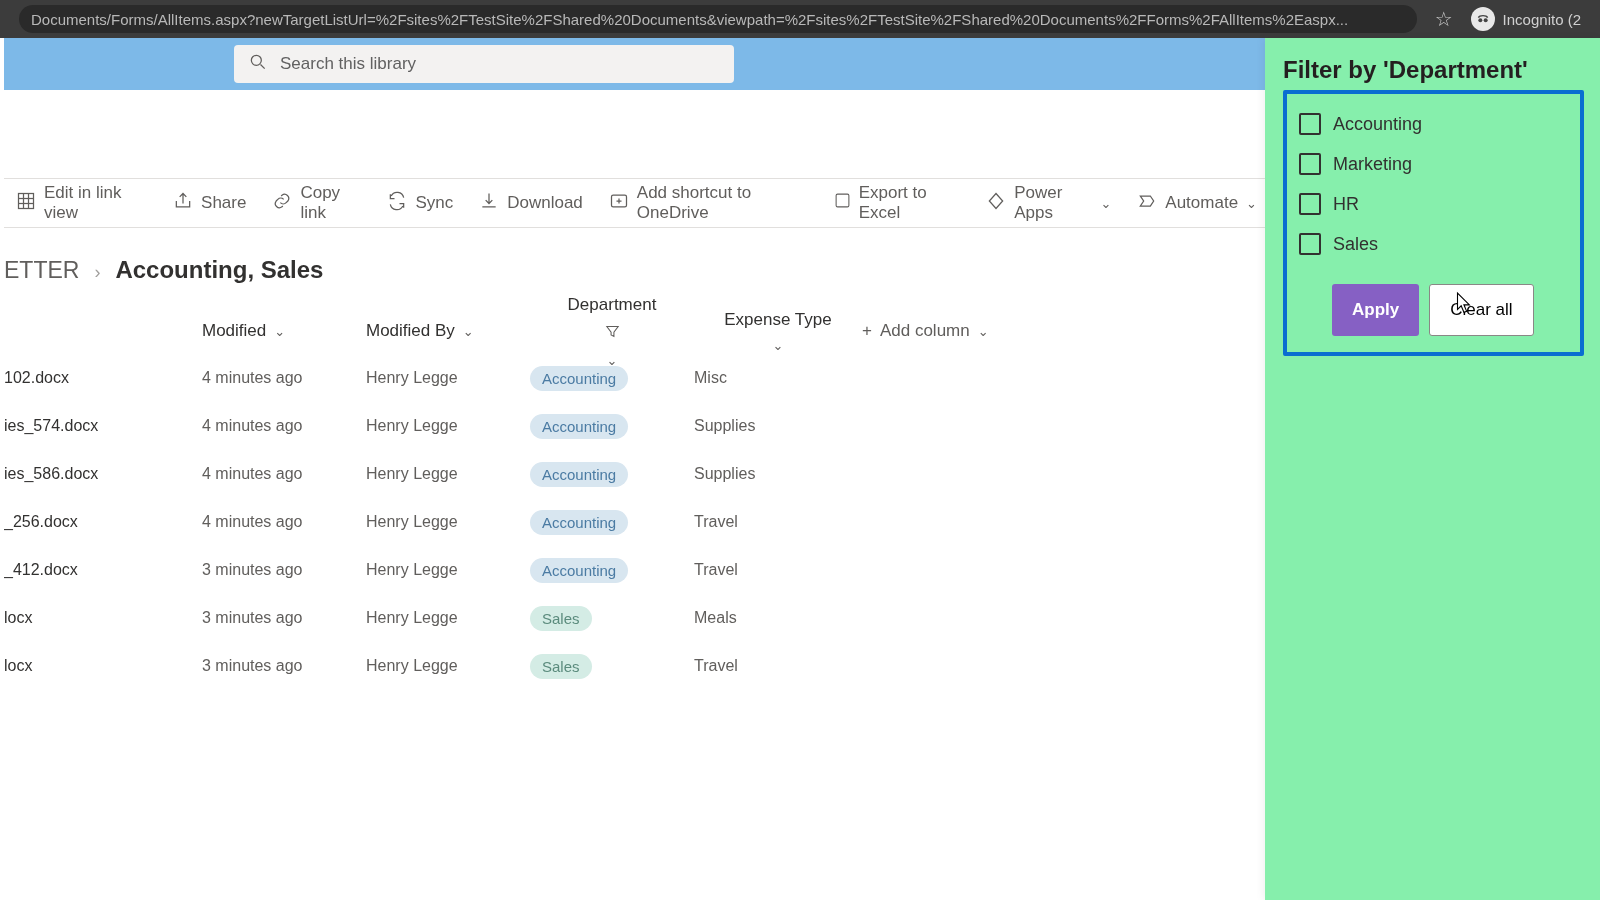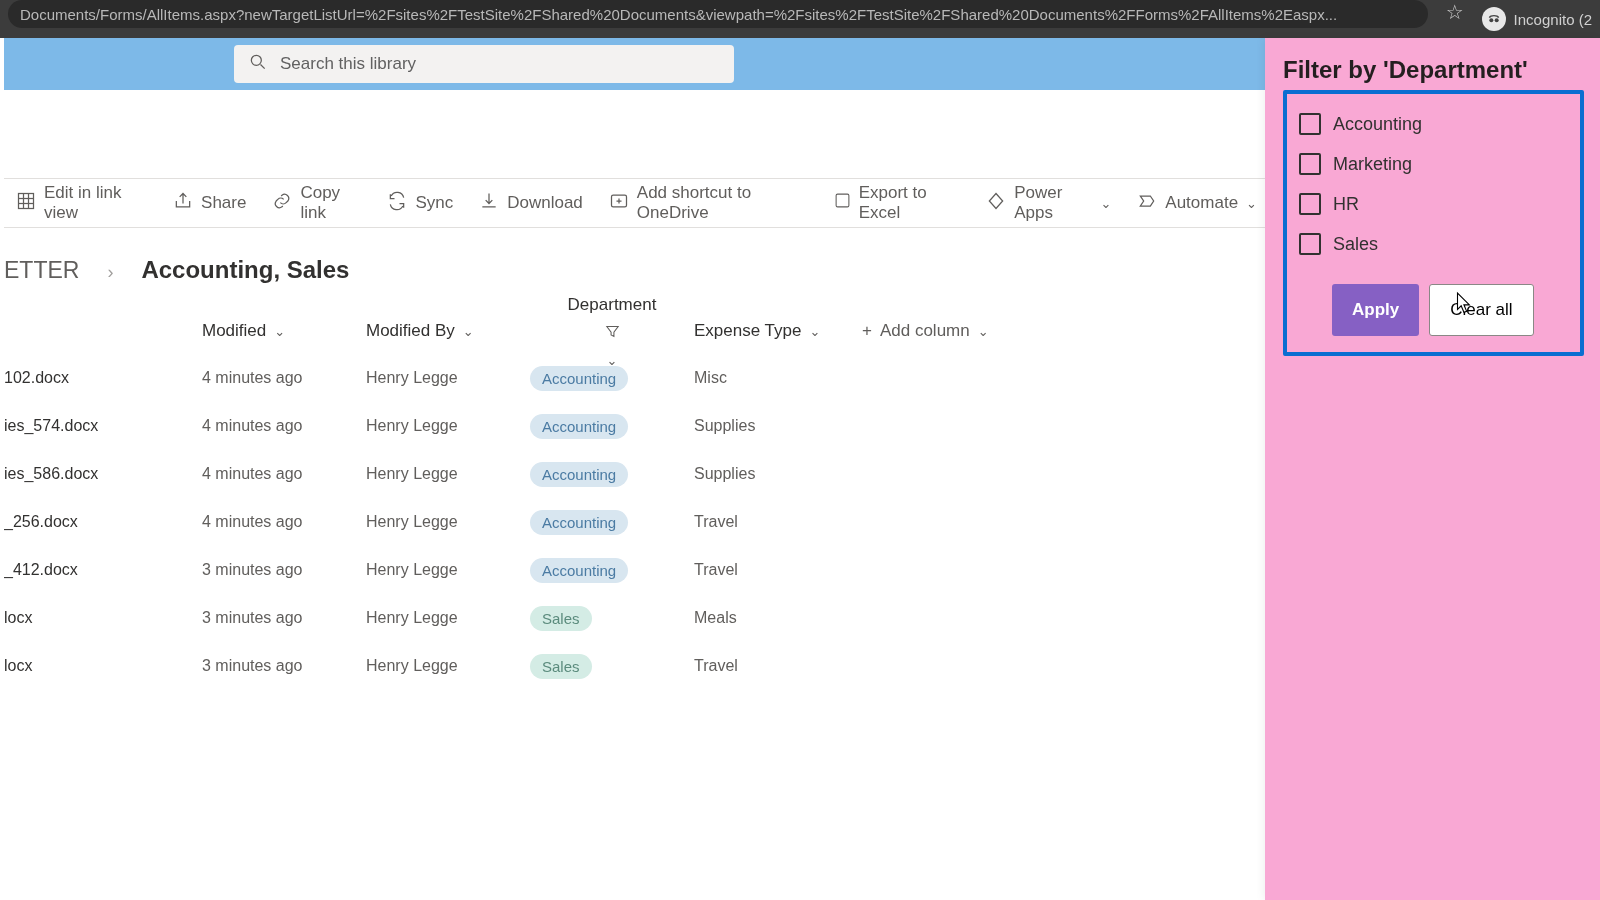--- a/index.html
+++ b/index.html
@@ -1,64 +1,64 @@
 <!DOCTYPE html>
 <html><head>
 <meta charset="utf-8">
 <style>
 * { margin: 0; padding: 0; box-sizing: border-box; font-family: "Segoe UI", -apple-system, sans-serif; }
 body { width: 1600px; height: 900px; overflow: hidden; background: #fff; }
 
 
-.browser-bar { height: 38px; background: #3c3c3c; display: flex; padding: 0 8px; color: #d0d0d0; font-size: 15px; }
+.browser-bar { height: 38px; background: #3c3c3c; display: flex; align-items: center; padding: 0 19px; color: #d0d0d0; font-size: 15px; }
 .url-box { flex: 1; background: #2a2a2a; height: 28px; border-radius: 14px; display: flex; align-items: center; padding: 0 12px; color: #b8b8b8; overflow: hidden; white-space: nowrap; }
 .url-box span { overflow: hidden; text-overflow: ellipsis; }
 .star-icon { margin: 0 18px; color: #c8c8c8; font-size: 20px; }
 .incog { display: flex; align-items: center; gap: 8px; }
 .incog-circle { width: 24px; height: 24px; border-radius: 50%; background: #e8e8e8; display: flex; align-items: center; justify-content: center; color: #444; font-size: 14px; }
 
 
 .suite-bar { height: 52px; background: #7db9e8; display: flex; align-items: center; padding: 0 20px 0 230px; }
 .search-box { width: 500px; height: 38px; background: #f3f2f1; border-radius: 4px; display: flex; align-items: center; padding: 0 14px; gap: 12px; color: #616161; font-size: 17px; }
 
 
 .site-header { height: 88px; background: #fff; }
 
 
 .cmd-bar { height: 50px; border-top: 1px solid #e1dfdd; border-bottom: 1px solid #e1dfdd; display: flex; align-items: center; gap: 26px; padding: 0 12px; color: #323130; font-size: 17px; }
 .cmd-item { display: flex; align-items: center; gap: 8px; cursor: pointer; color: #605e5c; }
 
 
-.crumb-row { padding: 28px 22px 14px 0; display: flex; align-items: baseline; gap: 28px; font-size: 23px; color: #605e5c; }
+.crumb-row { padding: 28px 22px 14px 0; display: flex; align-items: baseline; gap: 15px; font-size: 23px; color: #605e5c; }
 .crumb-row .chev { color: #a19f9d; font-size: 18px; }
 .crumb-filter { color: #323130; font-weight: 600; font-size: 24px; }
 
 
 .thead { display: flex; align-items: center; height: 46px; padding-left: 0; margin-top: 10px; }
 .thead .th { display: flex; align-items: center; gap: 8px; color: #323130; font-size: 17px; font-weight: 400; }
 .th.modified   { margin-left: 198px; width: 164px; }
 .th.modifiedby { width: 164px; }
 .th.department { width: 164px; flex-direction: column; }
-.th.expense    { width: 168px; }
+.th.expense    { width: 168px; flex-direction: column; }
 .th.addcol     { color: #605e5c; }
 
 
 .trow { display: flex; align-items: center; height: 48px; font-size: 16px; color: #605e5c; }
 .c-name { width: 198px; color: #323130; overflow: hidden; white-space: nowrap; }
 .c-mod  { width: 164px; }
 .c-by   { width: 164px; }
 .c-dept { width: 164px; }
 .c-exp  { width: 168px; }
 
 .tag { display: inline-block; padding: 4px 12px; border-radius: 14px; font-size: 15px; }
 .tag.acc { background: #d8e6f0; color: #4b7ba3; }
 .tag.sales { background: #d4ece5; color: #5b8b7d; }
 
 
-.filter-panel { position: absolute; top: 38px; right: 0; width: 335px; height: calc(100% - 38px); background: #f9a8d4; padding: 10px 16px 0 18px; box-shadow: -2px 0 8px rgba(0,0,0,.06); }
+.filter-panel { position: absolute; top: 38px; right: 0; width: 335px; height: calc(100% - 38px); background: #86efac; padding: 10px 16px 0 18px; box-shadow: -2px 0 8px rgba(0,0,0,.06); }
 .fp-title { font-size: 24px; font-weight: 700; color: #241f20; margin: 8px 0 6px; }
 .fp-box { border: 4px solid #0a6ed1; padding: 10px 8px 16px; border-radius: 2px; }
 .fp-opt { display: flex; align-items: center; gap: 12px; padding: 9px 4px; font-size: 18px; color: #323130; }
 .fp-check { width: 22px; height: 22px; border: 2px solid #323130; border-radius: 2px; }
 .fp-actions { display: flex; gap: 10px; margin-top: 20px; }
 .btn-apply { background: #8660c4; color: #fff; border: none; padding: 16px 20px; font-size: 17px; font-weight: 600; border-radius: 3px; cursor: pointer; margin-left: 37px; }
 .btn-clear { background: #fff; border: 1px solid #8a8886; padding: 10px 20px; font-size: 17px; border-radius: 3px; cursor: pointer; position: relative; }
 .cursor-img { position: absolute; left: 22px; top: 6px; font-size: 20px; pointer-events: none; }
 
 .main-area { position: absolute; top: 38px; left: 4px; width: 1265px; height: calc(100% - 38px); overflow: hidden; }

